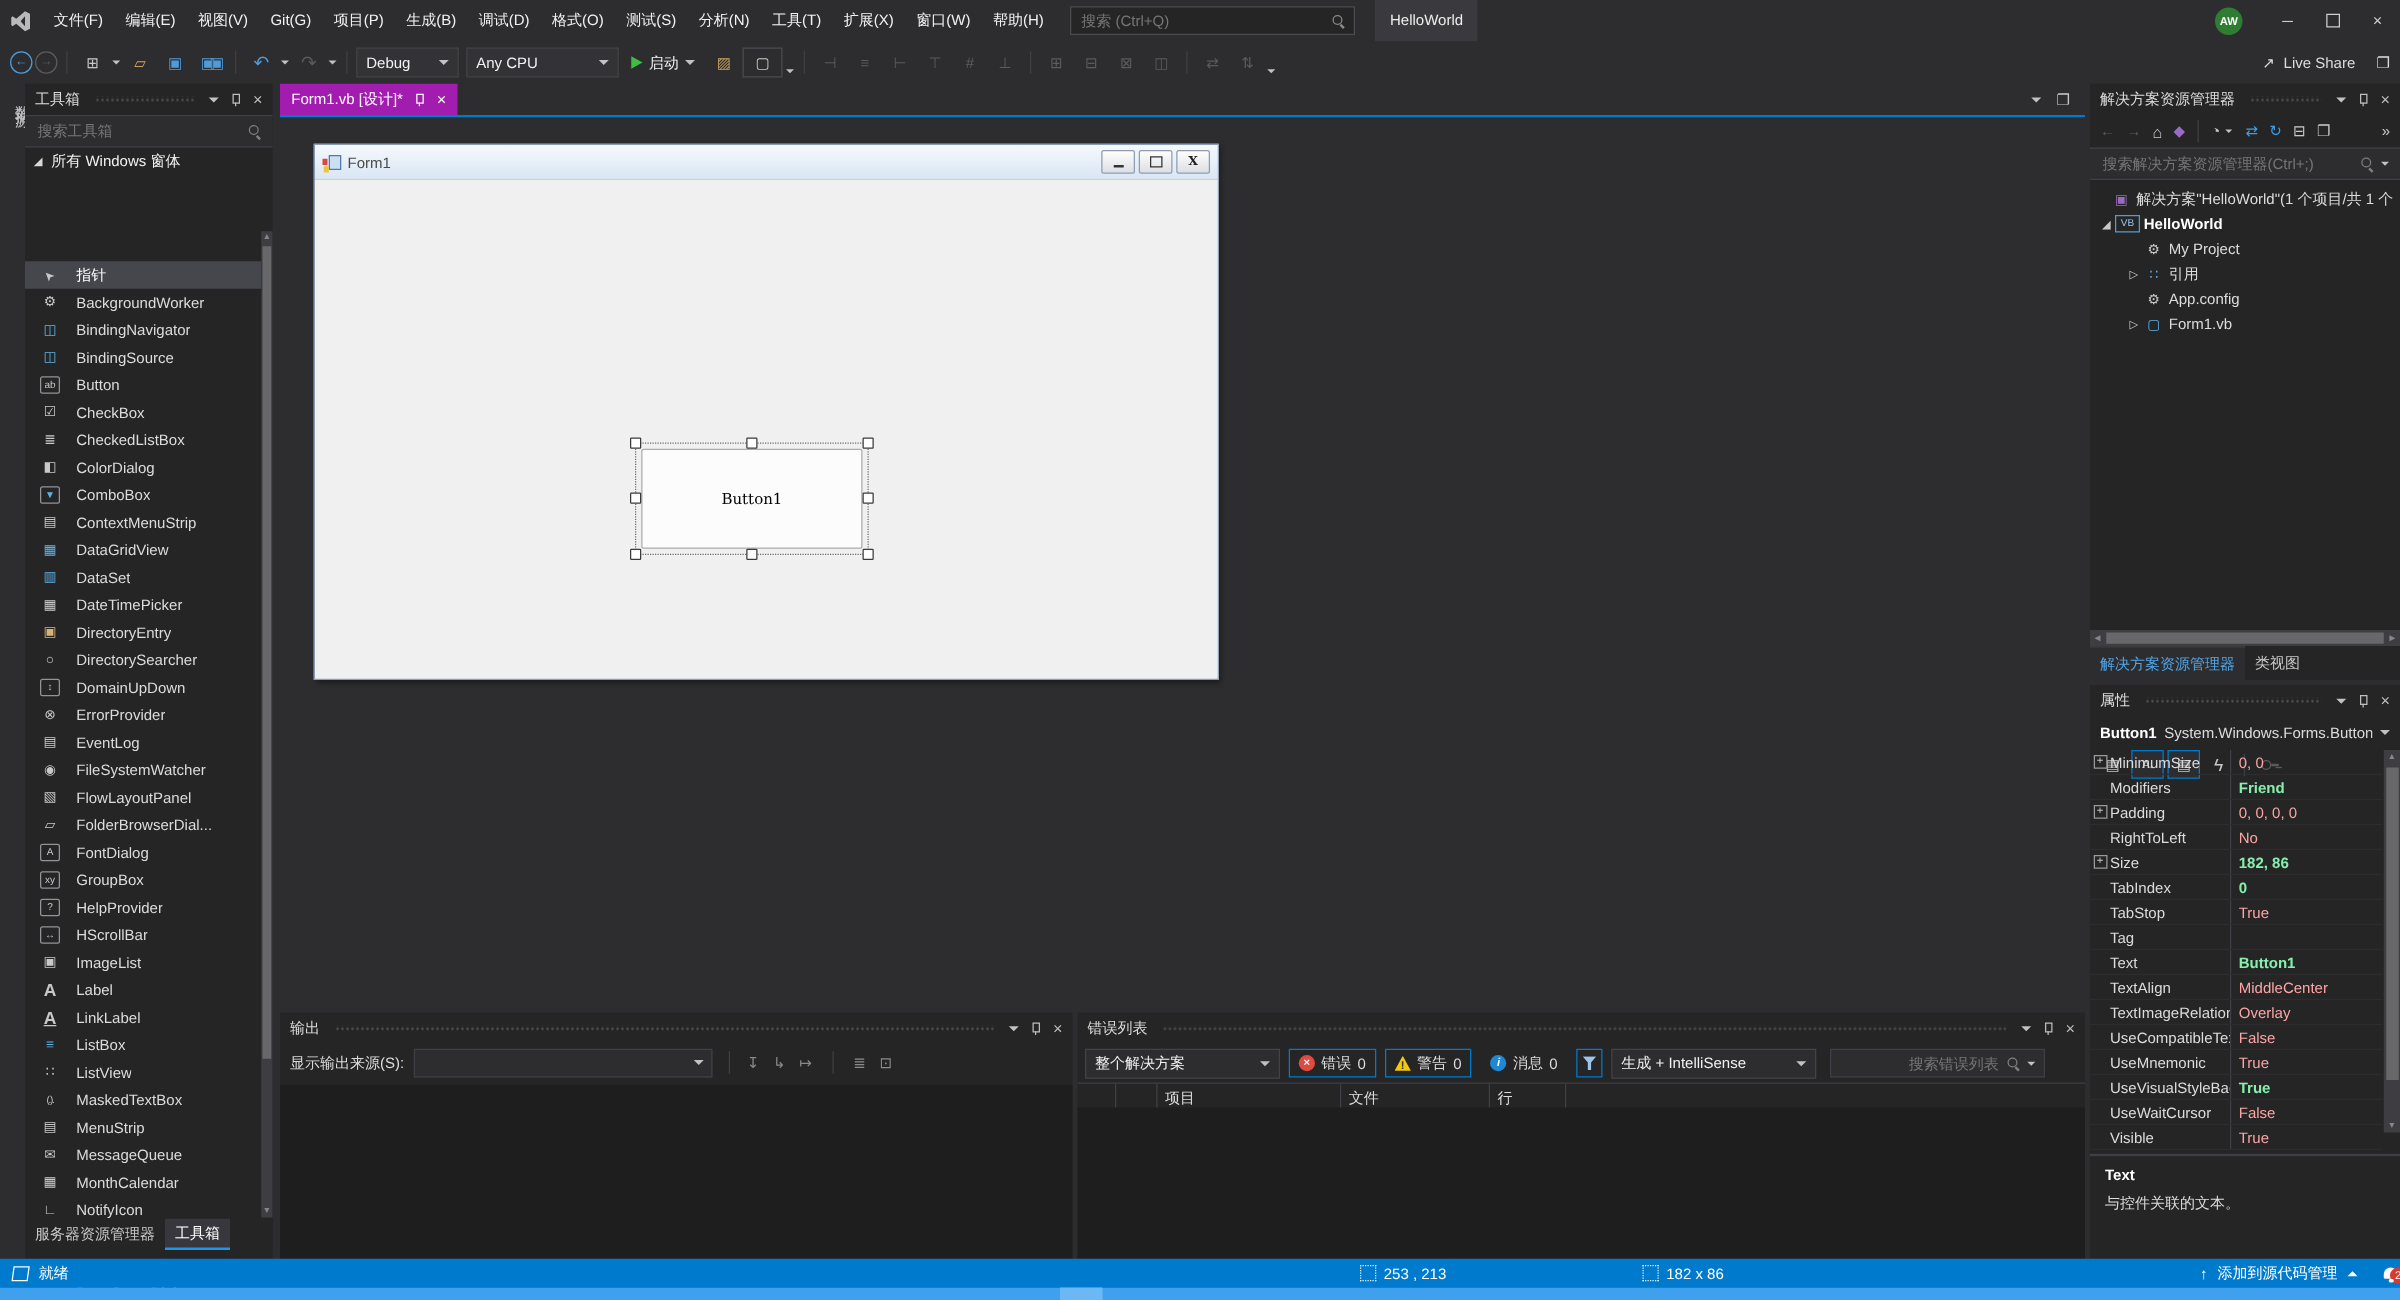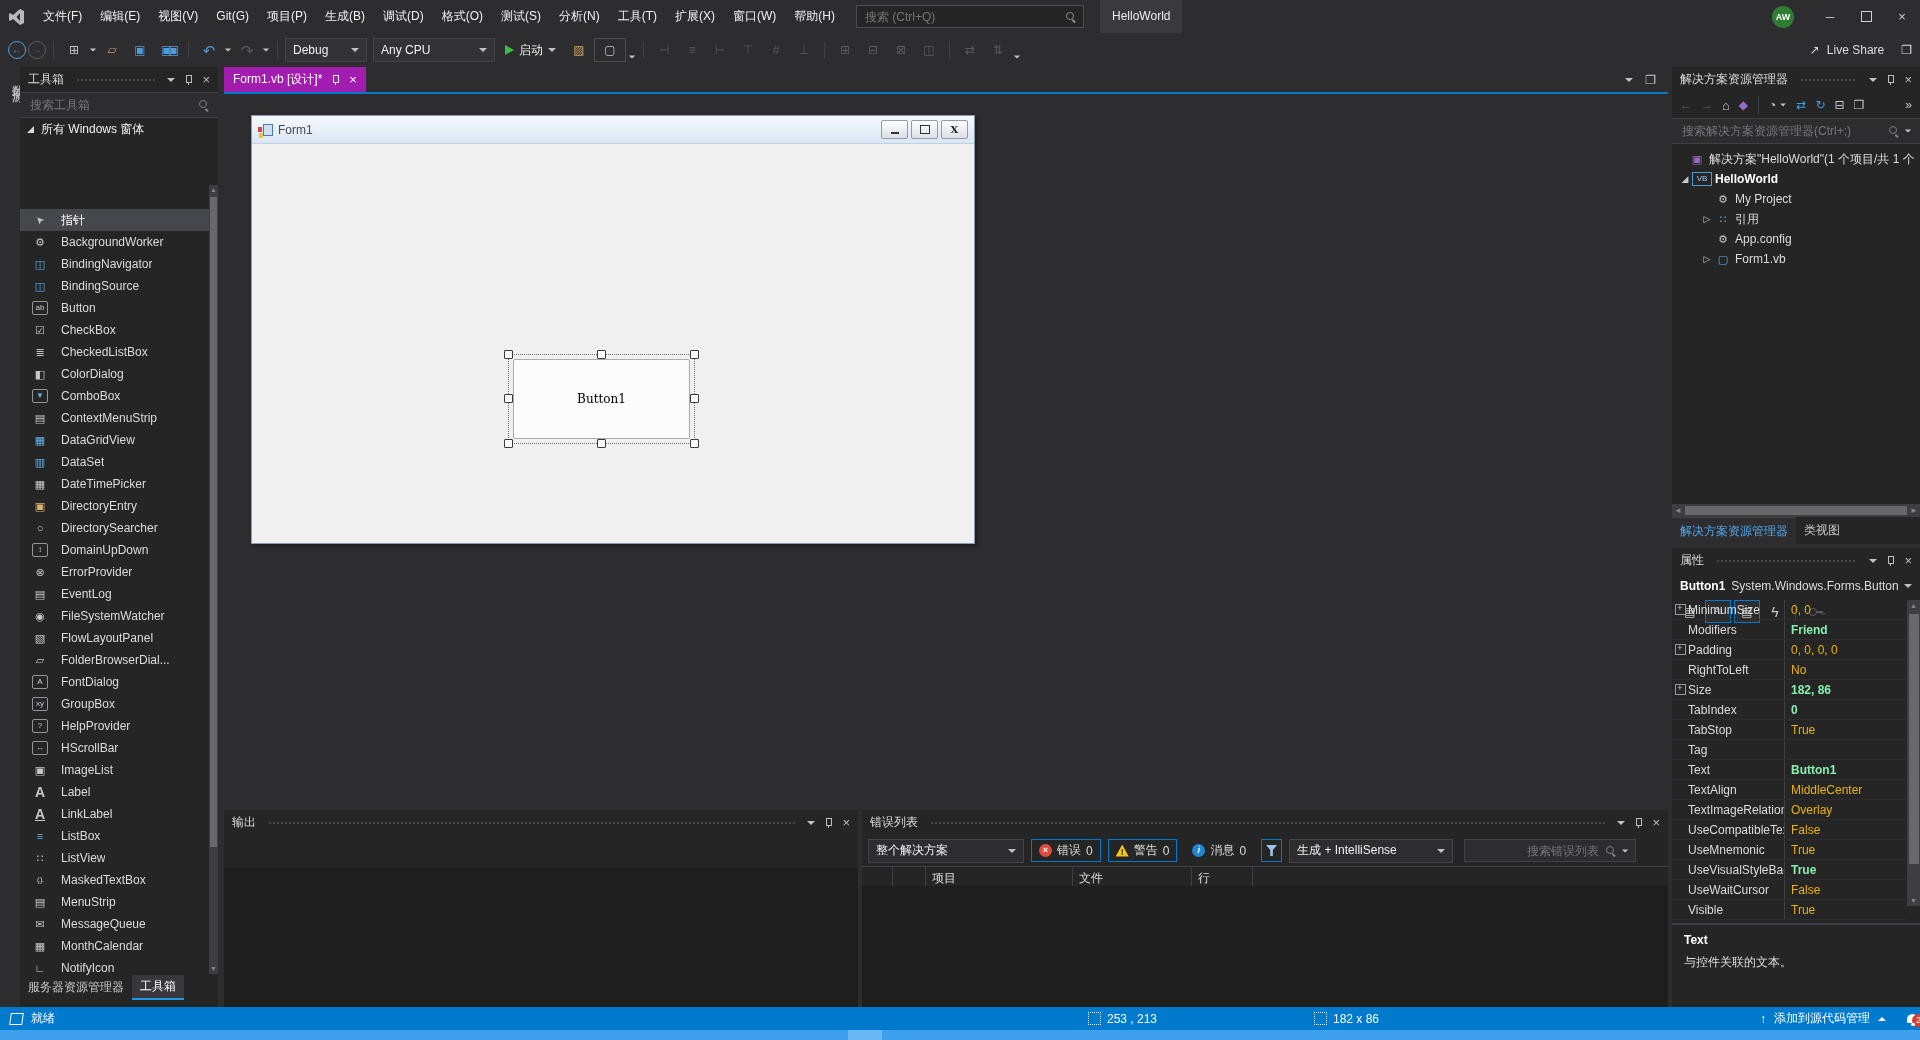--- a/index.html
+++ b/index.html
@@ -177,21 +177,21 @@
   .key-icon{position:relative;width:14px;height:7px;display:inline-block;}
   .key-icon::before{content:"";position:absolute;left:0;top:0;width:6px;height:6px;border:1.5px solid currentColor;border-radius:50%;}
   .key-icon::after{content:"";position:absolute;left:8px;top:3px;width:6px;height:1.5px;background:currentColor;box-shadow:3px 2px 0 -0.5px currentColor;}
   .pgrid{position:absolute;top:52px;left:0;right:14px;}
   .prow{height:19px;display:flex;align-items:center;border-bottom:1px solid #2D2D30;}
   .expcol{width:16px;flex:none;display:flex;justify-content:center;}
   .expbox{width:9px;height:9px;border:1px solid #9A9A9E;color:#C8C8C8;font-size:9px;line-height:7px;text-align:center;visibility:hidden;}
   .expbox::before{content:"+";}
   .expbox.show{visibility:visible;}
   .pname{width:96px;flex:none;overflow:hidden;white-space:nowrap;color:#DCDCDC;border-right:1px solid #3F3F46;height:100%;display:flex;align-items:center;}
-  .pval{flex:1;overflow:hidden;white-space:nowrap;padding-left:6px;color:#eab308;}
+  .pval{flex:1;overflow:hidden;white-space:nowrap;padding-left:6px;color:#fca5a5;}
   .prow.bold .pval{font-weight:bold;color:#86efac;}
   .pscroll{position:absolute;top:52px;right:0;width:13px;height:306px;background:#3E3E42;color:#86868A;}
   .pscroll .arr{position:absolute;left:0;width:13px;font-size:7px;text-align:center;}
   .pscroll .thumb{position:absolute;left:1.5px;top:14px;width:10px;height:250px;background:#68686B;}
   .props-desc{position:absolute;left:0;right:0;bottom:0;height:66px;border-top:2px solid #3F3F46;padding:8px 12px;background:#252526;}
   .desc-title{font-weight:bold;color:#fff;margin-bottom:7px;}
 
   
   #statusbar{left:0;top:1007px;width:1920px;height:23px;background:#007ACC;color:#fff;display:flex;align-items:center;padding:0 10px;gap:8px;}
   .sb-box{width:11px;height:10px;border:1px solid #fff;transform:skewX(-8deg);}
@@ -568,20 +568,35 @@
   <div id="output-panel" class="abs">
     <div class="panel-title">
       <span>输出</span>
       <span class="grip"></span>
       <span class="ptitle-ic">
         <span class="caret"></span>
         <span class="pin-icon"></span>
         <span class="g g-close"></span>
       </span>
     </div>
+    <div class="out-row">
+      <span>显示输出来源(S):</span>
+      <div class="out-combo">
+          <span class="caret" style="margin-left:auto;"></span>
+        </div>
+      <span class="tsep"></span>
+      <span class="out-icons">
+        <span class="g g-o1"></span>
+        <span class="g g-o2"></span>
+        <span class="g g-o3"></span>
+        <span class="tsep"></span>
+        <span class="g g-o4"></span>
+        <span class="g g-o5"></span>
+      </span>
+    </div>
     <div class="out-content"></div>
   </div>
 
   <div id="error-panel" class="abs">
     <div class="panel-title">
       <span>错误列表</span>
       <span class="grip"></span>
       <span class="ptitle-ic">
         <span class="caret"></span>
         <span class="pin-icon"></span>

